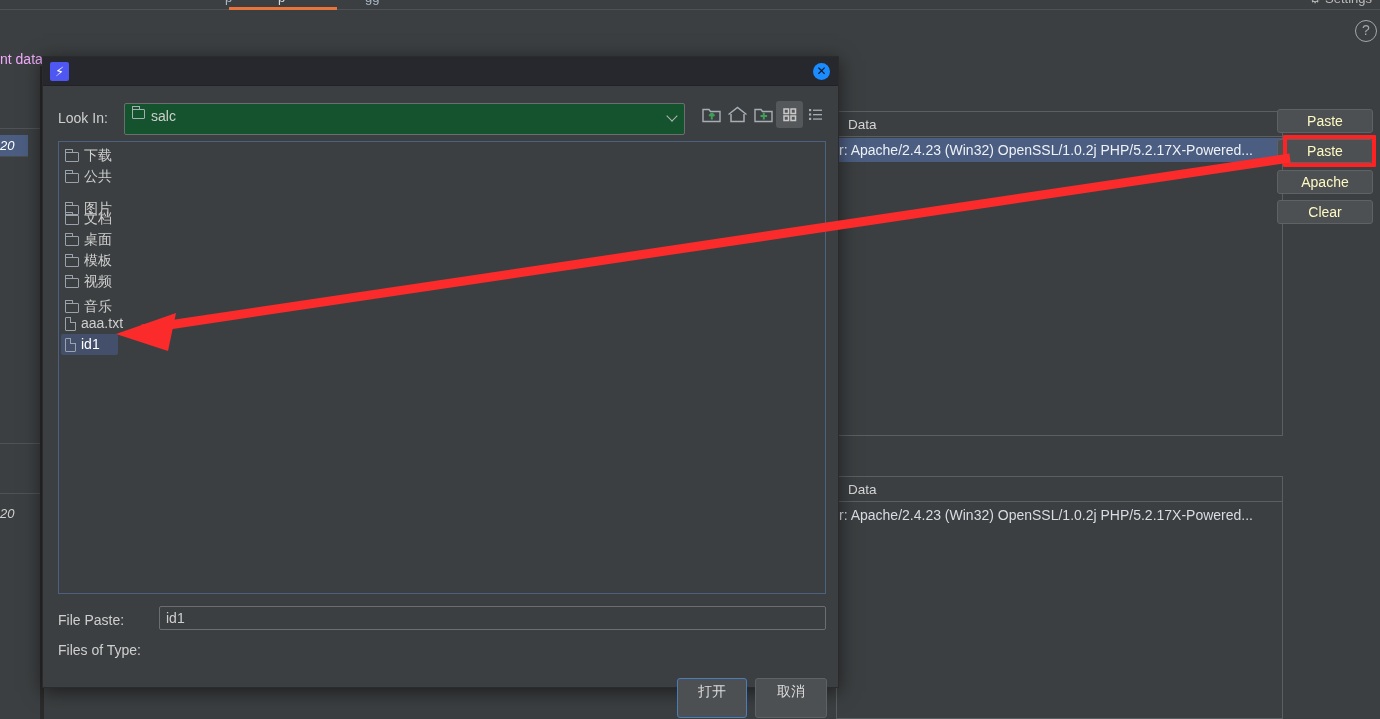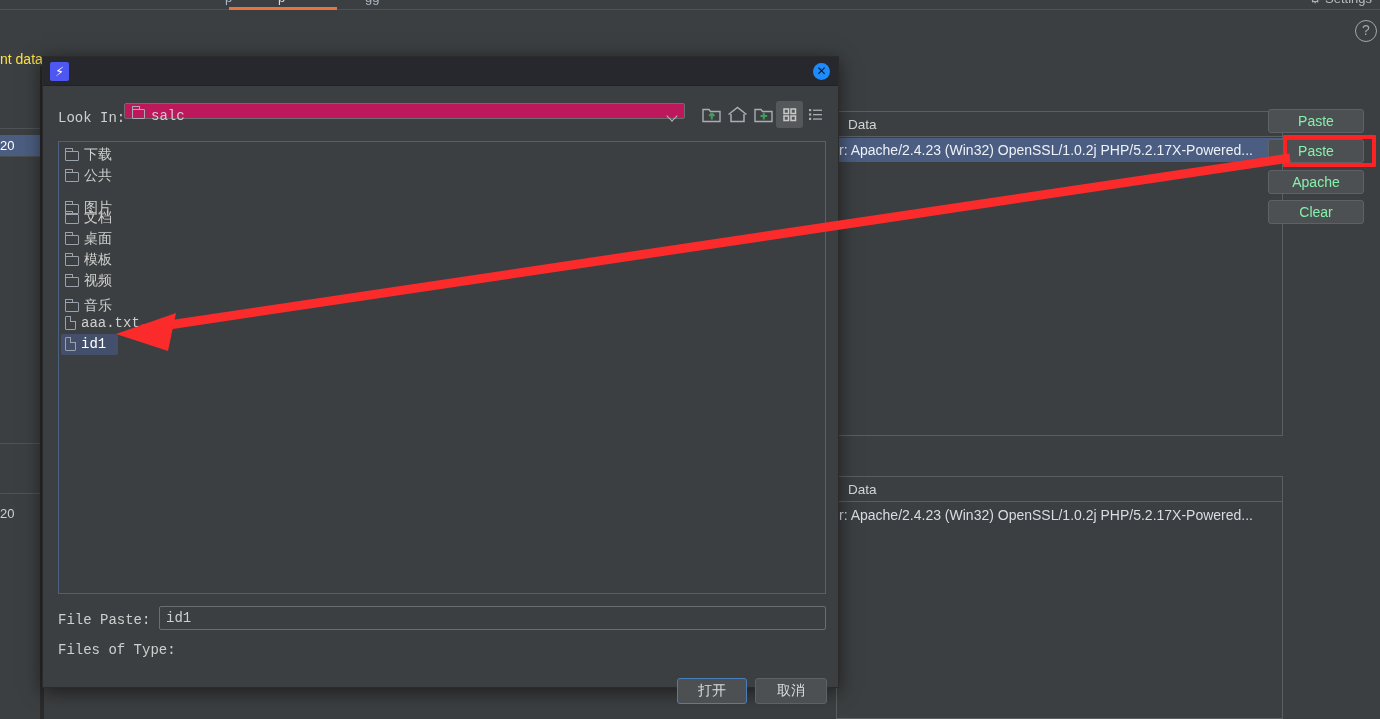--- a/index.html
+++ b/index.html
@@ -35,33 +35,34 @@
   .gear-glyph { display: inline-block; margin-right: 4px; }
 
   .help-icon {
     position: absolute; right: 3px; top: 20px;
     width: 22px; height: 22px; border-radius: 50%;
     border: 1.6px solid #a6a6a6; color: #a6a6a6;
     font-size: 14px; line-height: 19px; text-align: center;
   }
 
   .bg-label-left {
-    position: absolute; left: 0px; top: 51px; font-size: 14px; color: #fde047;
+    position: absolute; left: 0px; top: 51px; font-size: 14px; color: #f0abfc;
     white-space: nowrap;
   }
 
   
   .bg-left-panel {
     position: absolute; left: 0; top: 66px; width: 40px; height: 653px;
     background: #3c3f41;
   }
   .bg-left-row {
-    position: absolute; left: 0; width: 40px; height: 22px;
+    position: absolute; left: 0; width: 28px; height: 22px;
     font-size: 13px; color: #cfcfcf; line-height: 22px;
     border-bottom: 1px solid #4a4d4f;
+    font-style: italic;
   }
   .bg-left-row.sel { background: #4b5d80; color: #ffffff; }
   .bg-left-rail {
     position: absolute; left: 40px; top: 66px; width: 4px; height: 653px;
     background: #2b2b2b;
   }
   .bg-left-divider {
     position: absolute; left: 0; width: 41px; height: 1px; background: #4f5355;
   }
 
@@ -77,23 +78,23 @@
   }
   .data-row {
     position: absolute; left: 0; height: 24px; width: 100%;
     font-size: 14px; line-height: 24px; padding-left: 2px; color: #d8dce3;
     white-space: nowrap; overflow: hidden;
   }
   .data-row.sel { background: #4b5d80; color: #eef1f6; }
 
   
   .side-btn {
-    position: absolute; right: 16px; width: 96px; height: 24px;
+    position: absolute; right: 7px; width: 96px; height: 24px;
     background: #4d5052; border: 1px solid #5e6264; border-radius: 3px;
-    color: #86efac; font-size: 14px; line-height: 22px; text-align: center;
+    color: #fef9c3; font-size: 14px; line-height: 22px; text-align: center;
   }
   .red-box {
     position: absolute; border: 4px solid #ff2222; border-radius: 1px;
   }
 
   
   .dialog {
     position: absolute; left: 42px; top: 56px; width: 797px; height: 632px;
     background: #3c3f41; border: 1px solid #2b2b2b;
     box-shadow: 0 4px 18px rgba(0,0,0,0.55);
@@ -105,28 +106,28 @@
   .dlg-appicon {
     position: absolute; left: 7px; top: 5px; width: 19px; height: 19px;
     background: #4e57f2; border-radius: 2px; color: #fff;
     font-size: 13px; line-height: 19px; text-align: center; font-weight: bold;
   }
   .dlg-close {
     position: absolute; right: 8px; top: 6px; width: 17px; height: 17px;
     border-radius: 50%; background: #1a8cff; color: #10131a;
     font-size: 12px; line-height: 17px; text-align: center; font-weight: bold;
   }
-  .dlg-body { position: absolute; left: 0; top: 29px; width: 100%; height: 603px; font-family: Liberation Mono, monospace; }
+  .dlg-body { position: absolute; left: 0; top: 29px; width: 100%; height: 603px; }
 
   .lookin-label {
     position: absolute; left: 15px; top: 24px; font-size: 14px; color: #cfcfcf;
   }
   .lookin-combo {
-    position: absolute; left: 81px; top: 17px; width: 561px; height: 16px;
-    background: #be185d; border: 1px solid #6a6e70; border-radius: 2px;
+    position: absolute; left: 81px; top: 17px; width: 561px; height: 32px;
+    background: #14532d; border: 1px solid #6a6e70; border-radius: 2px;
   }
   .lookin-combo .val {
     position: absolute; left: 26px; top: 2px; font-size: 14px; color: #cfcfcf;
     line-height: 20px;
   }
   .folder-glyph {
     position: absolute; left: 7px; top: 5px; width: 13px; height: 10px;
     border: 1.4px solid #a6aeb5; border-radius: 1px;
   }
   .folder-glyph:before {
@@ -181,21 +182,21 @@
     position: absolute; left: 15px; font-size: 14px; color: #cfcfcf;
   }
   .form-field {
     position: absolute; left: 116px; width: 667px; height: 24px;
     background: #3c3f41; border: 1px solid #6a6e70; border-radius: 2px;
     font-size: 14px; color: #cfcfcf; line-height: 22px; padding-left: 6px;
     white-space: nowrap;
   }
 
   .dlg-btn {
-    position: absolute; height: 26px; border-radius: 3px;
+    position: absolute; height: 40px; border-radius: 3px;
     background: #4d5052; border: 1px solid #5e6264;
     color: #dcdcdc; font-size: 14px; line-height: 24px; text-align: center;
   }
   .dlg-btn.primary { border-color: #4a7ebb; }
 
   .watermark {
     position: absolute; right: 6px; bottom: 3px;
     font-size: 17px; color: #e8e8e8; white-space: nowrap;
   }
 

